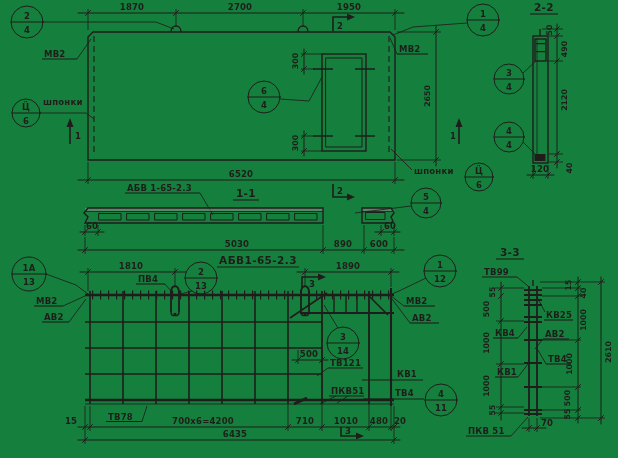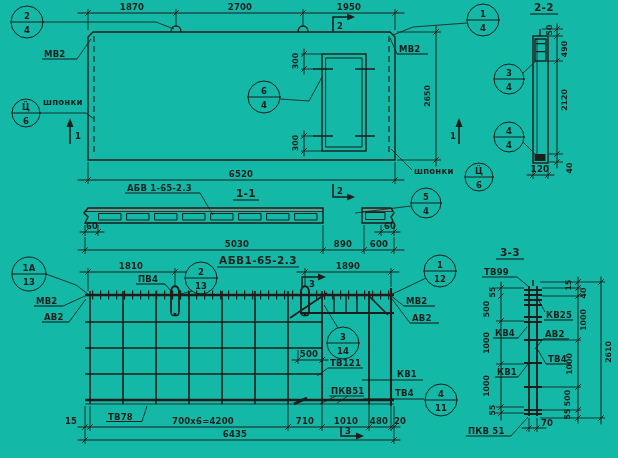--- a/index.html
+++ b/index.html
@@ -1,16 +1,16 @@
 <!DOCTYPE html>
 <html><head>
 <meta charset="utf-8">
 <style>
   html,body{margin:0;padding:0;background:#fbfbf8;}
-  .page{width:618px;height:458px;position:relative;background:#14b8a6;overflow:hidden;}
+  .page{width:618px;height:458px;position:relative;background:#15803d;overflow:hidden;}
   svg{display:block;}
   .s  {stroke:#1e1d1b;stroke-width:1;fill:none;stroke-linecap:round;stroke-linejoin:round;}
   .s08{stroke:#1e1d1b;stroke-width:.8;fill:none;}
   .s13{stroke:#1e1d1b;stroke-width:1.4;fill:none;}
   .s16{stroke:#1e1d1b;stroke-width:1.6;fill:none;}
   .s18{stroke:#1e1d1b;stroke-width:1.8;fill:none;}
   .s2 {stroke:#1e1d1b;stroke-width:2.1;fill:none;}
   .s26{stroke:#1e1d1b;stroke-width:2.7;fill:none;stroke-linecap:butt;}
   .x  {stroke:#1e1d1b;stroke-width:.85;fill:none;}
   .u  {stroke:#1e1d1b;stroke-width:1.1;fill:none;}

